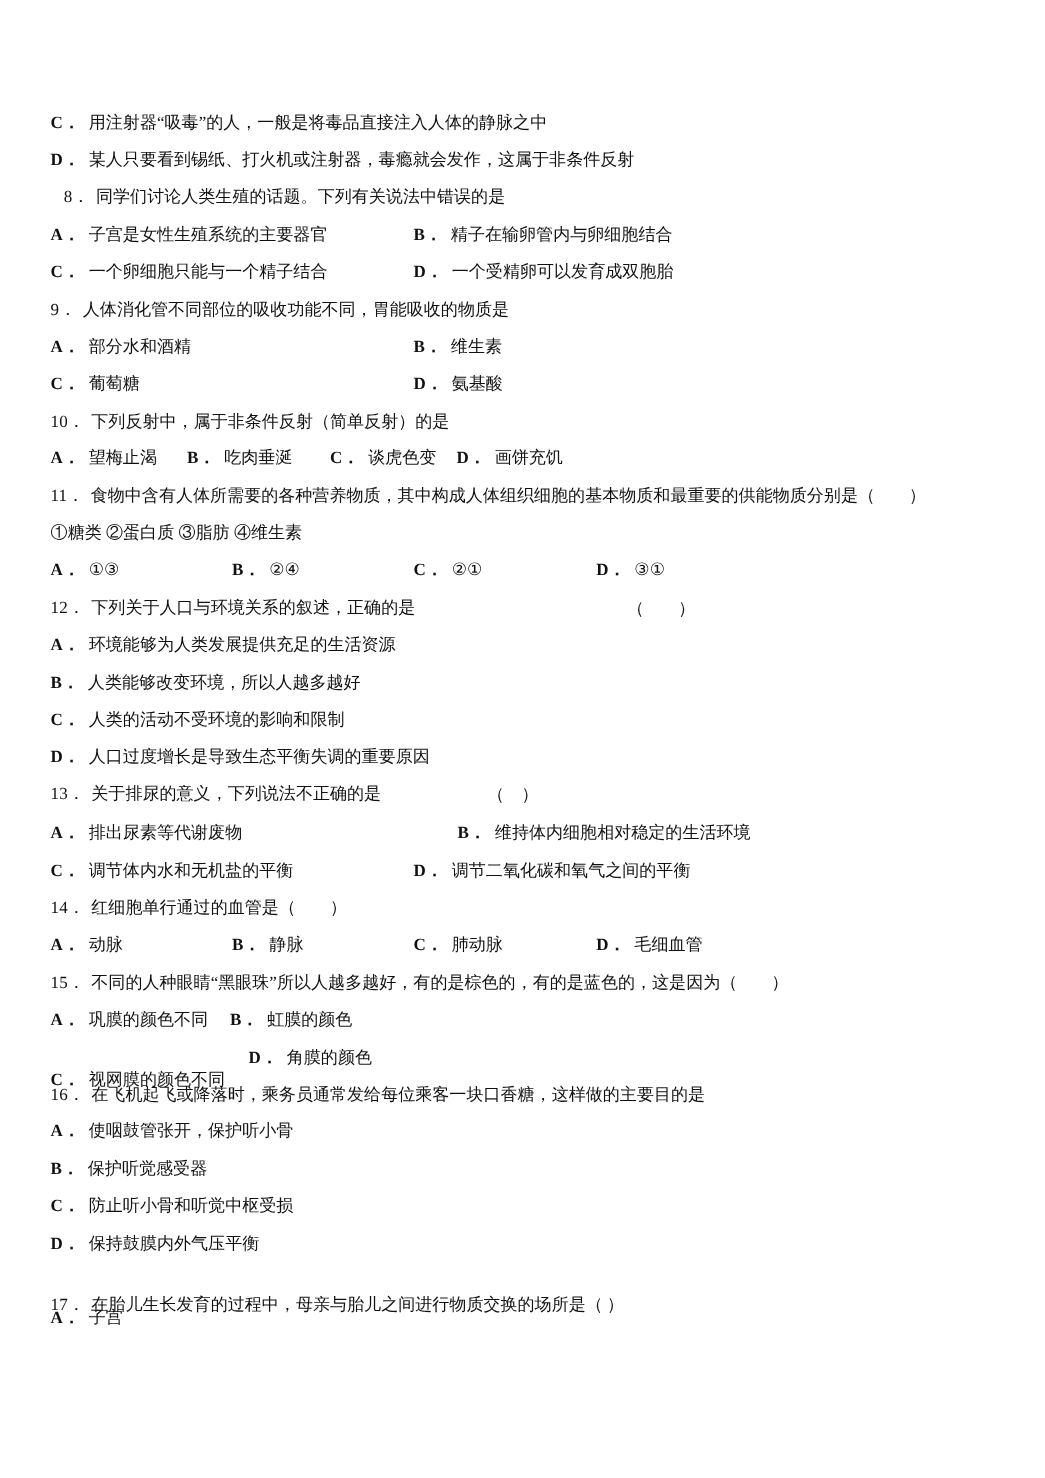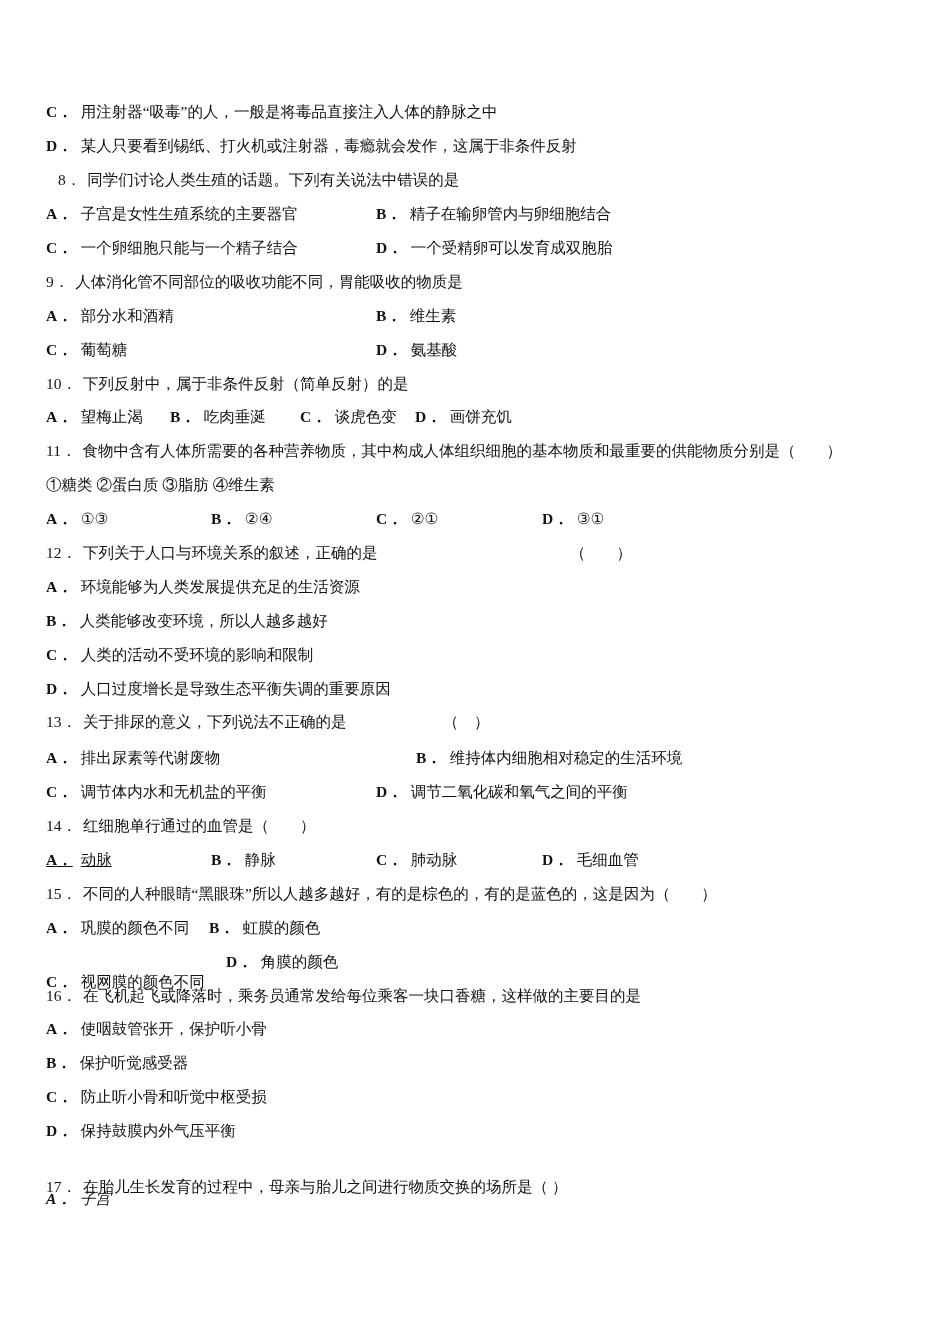--- a/index.html
+++ b/index.html
@@ -148,21 +148,21 @@
 <div class="opt" style="top:782px; left:46px;">
   <span class="lbl">C．</span><span>调节体内水和无机盐的平衡</span>
 </div>
 <div class="opt" style="top:782px; left:376px;">
   <span class="lbl">D．</span><span>调节二氧化碳和氧气之间的平衡</span>
 </div>
 
 <div class="line" style="top:816px;">
   <span class="num">14．</span><span>红细胞单行通过的血管是（　　）</span>
 </div>
-<div class="opt" style="top:850px; left:46px;text-decoration:underline;">
+<div class="opt" style="top:850px; left:46px;">
   <span class="lbl">A．</span><span>动脉</span>
 </div>
 <div class="opt" style="top:850px; left:211px;">
   <span class="lbl">B．</span><span>静脉</span>
 </div>
 <div class="opt" style="top:850px; left:376px;">
   <span class="lbl">C．</span><span>肺动脉</span>
 </div>
 <div class="opt" style="top:850px; left:542px;">
   <span class="lbl">D．</span><span>毛细血管</span>
@@ -196,15 +196,15 @@
 <div class="line" style="top:1087px;">
   <span class="lbl">C．</span><span>防止听小骨和听觉中枢受损</span>
 </div>
 <div class="line" style="top:1121px;">
   <span class="lbl">D．</span><span>保持鼓膜内外气压平衡</span>
 </div>
 
 <div class="line" style="top:1155px;margin-top:22px;">
   <span class="num">17．</span><span>在胎儿生长发育的过程中，母亲与胎儿之间进行物质交换的场所是（ ）</span>
 </div>
-<div class="line" style="top:1189px;font-style:italic;">
+<div class="line" style="top:1189px;">
   <span class="lbl">A．</span><span>子宫</span>
 </div>
 
 </body></html>

